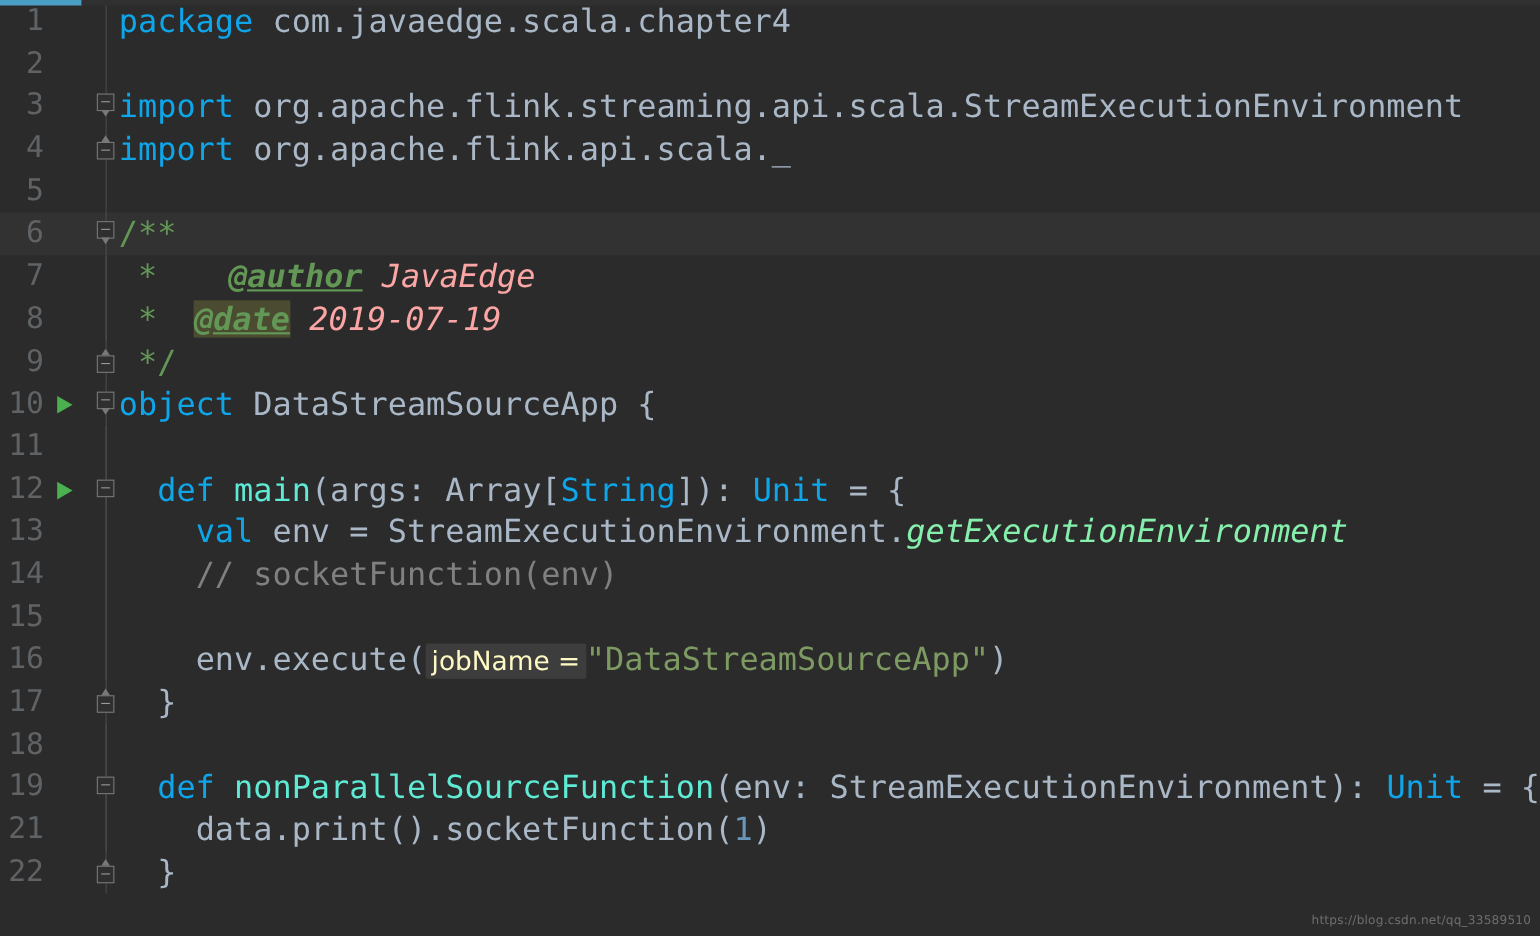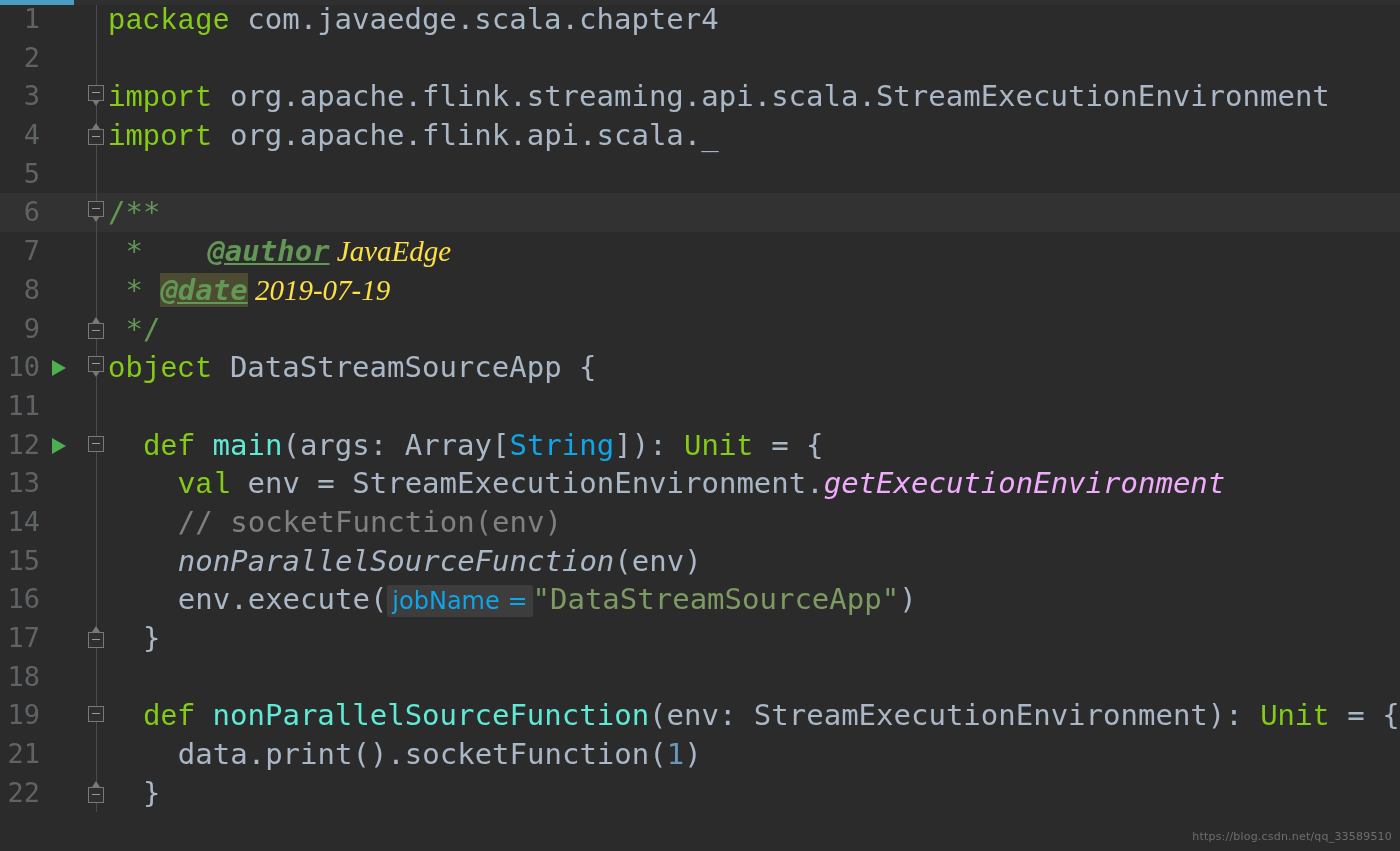--- a/index.html
+++ b/index.html
@@ -157,44 +157,45 @@
     left: 108px;
     top: 0;
     font-size: 29px;
     font-family: "DejaVu Sans Mono", "Liberation Mono", monospace;
     letter-spacing: 0px;
     line-height: 38.7px;
     color: #a9b7c6;
   }
 
   
-  .kw      { color: #84cc16; font-family: Liberation Mono, monospace; }
+  .kw      { color: #0ea5e9; }
   .ident   { color: #a9b7c6; }
   .type    { color: #0ea5e9; }
   .num     { color: #6897bb; }
   .str     { color: #7d9a62; }
   .cmt     { color: #808080; text-align: center; }
   .doc     { color: #629755; }
   .doctag  { color: #629755; text-decoration: underline; font-style: italic; font-weight: bold; margin-left: 47px; }
   .doctag-hl {
     color: #629755;
     text-decoration: underline;
     font-style: italic;
     font-weight: bold;
     background: #4b4b32;
-  }
-  .docitalic { color: #fde047; font-style: italic; font-family: Liberation Serif, serif; }
+    margin-left: 16px;
+  }
+  .docitalic { color: #fca5a5; font-style: italic; }
   .methoddecl { color: #5eead4; }
   .staticcall { color: #a9b7c6; font-style: italic; }
-  .italicmethod { color: #f0abfc; font-style: italic; }
+  .italicmethod { color: #86efac; font-style: italic; }
 
   
   .hint {
     background: #3d3d3d;
-    color: #0ea5e9;
+    color: #fef9c3;
     font-family: "DejaVu Sans", "Liberation Sans", sans-serif;
     font-size: 24px;
     padding: 2px 5px;
     border-radius: 2px;
   }
 
   
   #watermark {
     position: absolute;
     right: 8px;
@@ -339,21 +340,20 @@
     </div>
     <div class="code-text"><span class="ident">    </span><span class="cmt">// socketFunction(env)</span></div>
   </div>
 
   <div class="code-row">
     <div class="gutter">
       <span class="line-number">15</span>
       <span class="gutter-sep"></span>
       <span class="fold-line"></span>
     </div>
-    <div class="code-text"><span class="ident">    </span><span class="staticcall">nonParallelSourceFunction</span><span class="ident">(env)</span></div>
   </div>
 
   <div class="code-row">
     <div class="gutter">
       <span class="line-number">16</span>
       <span class="gutter-sep"></span>
       <span class="fold-line"></span>
     </div>
     <div class="code-text"><span class="ident">    </span><span class="ident">env.execute(</span><span class="hint">jobName =</span><span class="str">"DataStreamSourceApp"</span><span class="ident">)</span></div>
   </div>

